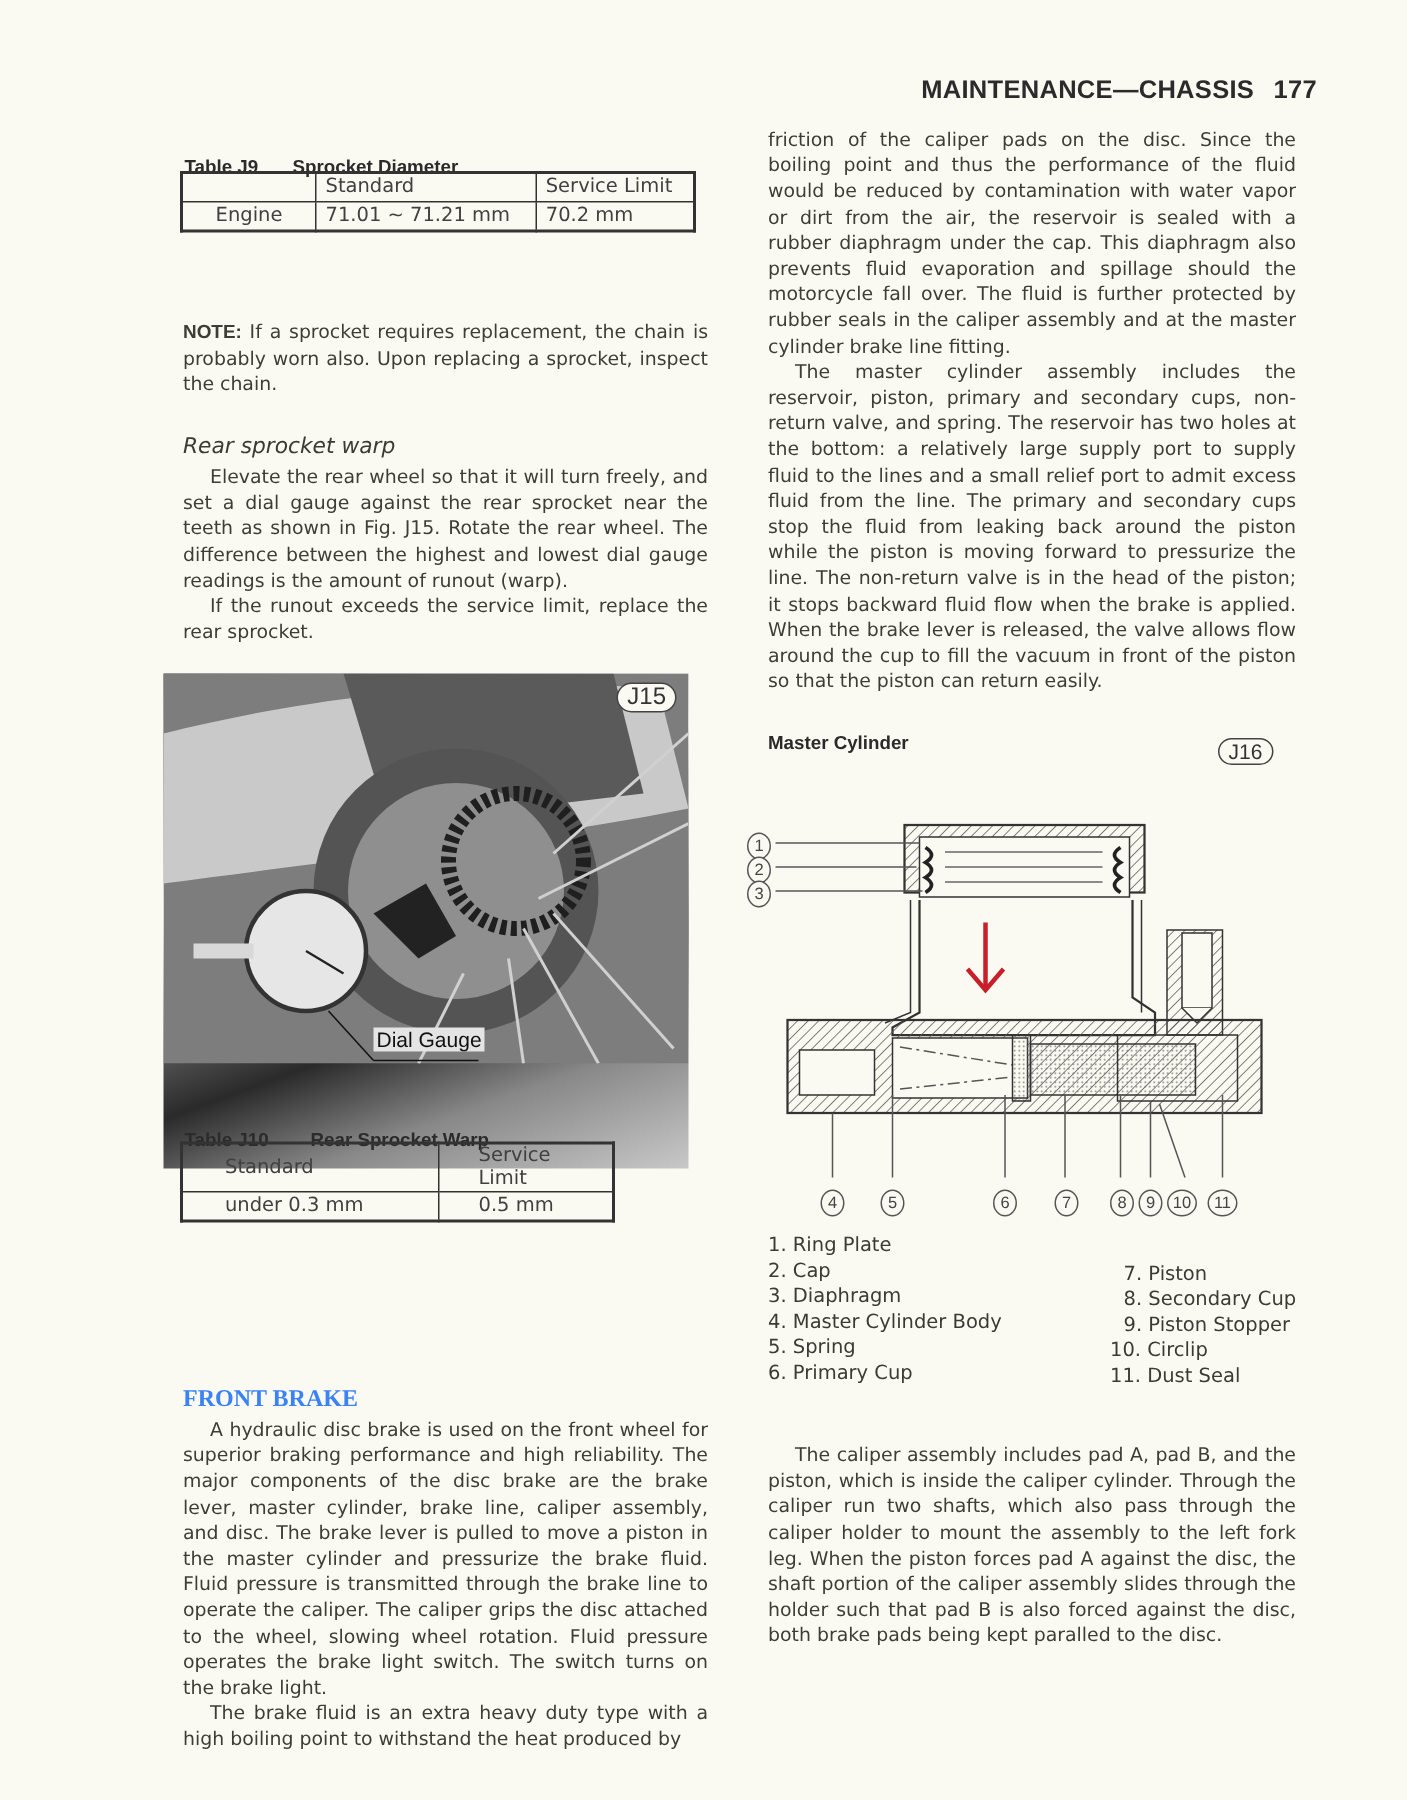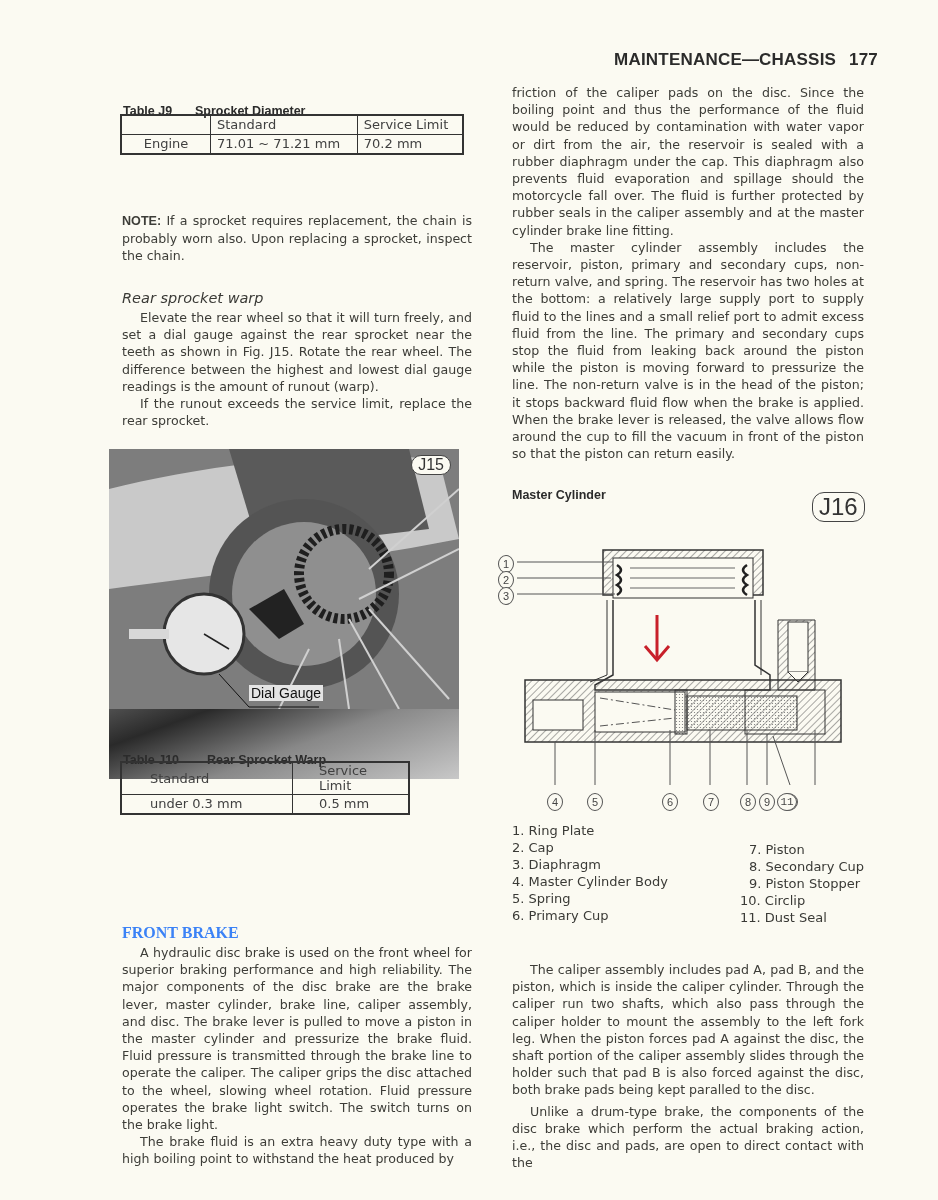--- a/index.html
+++ b/index.html
@@ -126,21 +126,21 @@
   <p class="indent">A hydraulic disc brake is used on the front wheel for superior braking performance and high reliability. The major components of the disc brake are the brake lever, master cylinder, brake line, caliper assembly, and disc. The brake lever is pulled to move a piston in the master cylinder and pressurize the brake fluid. Fluid pressure is transmitted through the brake line to operate the caliper. The caliper grips the disc attached to the wheel, slowing wheel rotation. Fluid pressure operates the brake light switch. The switch turns on the brake light.</p>
   <p class="indent">The brake fluid is an extra heavy duty type with a high boiling point to withstand the heat produced by</p>
 </div>
 
 <div class="abs body-text" style="left:512px; top:84px; width:352px;">
   <p>friction of the caliper pads on the disc. Since the boiling point and thus the performance of the fluid would be reduced by contamination with water vapor or dirt from the air, the reservoir is sealed with a rubber diaphragm under the cap. This diaphragm also prevents fluid evaporation and spillage should the motorcycle fall over. The fluid is further protected by rubber seals in the caliper assembly and at the master cylinder brake line fitting.</p>
   <p class="indent">The master cylinder assembly includes the reservoir, piston, primary and secondary cups, non-return valve, and spring. The reservoir has two holes at the bottom: a relatively large supply port to supply fluid to the lines and a small relief port to admit excess fluid from the line. The primary and secondary cups stop the fluid from leaking back around the piston while the piston is moving forward to pressurize the line. The non-return valve is in the head of the piston; it stops backward fluid flow when the brake is applied. When the brake lever is released, the valve allows flow around the cup to fill the vacuum in front of the piston so that the piston can return easily.</p>
 </div>
 
 <div class="abs tcaption" style="left:512px; top:488px;">Master Cylinder</div>
-<div class="abs fig-label" style="left:812px; top:492px; font-size:24px;">J16</div>
+<div class="abs fig-label" style="left:812px; top:492px; font-size:14px;">J16</div>
 
 <svg class="abs" style="left:495px; top:540px;" width="380" height="255" viewBox="0 0 380 255">
   <defs>
     <pattern id="hatch" width="5" height="5" patternUnits="userSpaceOnUse" patternTransform="rotate(45)">
       <line x1="0" y1="0" x2="0" y2="5" stroke="#555" stroke-width="1"></line>
     </pattern>
     <pattern id="dots" width="3" height="3" patternUnits="userSpaceOnUse">
       <circle cx="1.5" cy="1.5" r="0.6" fill="#777"></circle>
     </pattern>
   </defs>
@@ -194,34 +194,33 @@
 <span class="abs callout" style="left:498px; top:571px;">2</span>
 <span class="abs callout" style="left:498px; top:587px;">3</span>
 
 <span class="callout bottom-callout" style="left:547px;">4</span>
 <span class="callout bottom-callout" style="left:587px;">5</span>
 <span class="callout bottom-callout" style="left:662px;">6</span>
 <span class="callout bottom-callout" style="left:703px;">7</span>
 <span class="callout bottom-callout" style="left:740px;">8</span>
 <span class="callout bottom-callout" style="left:759px;">9</span>
 <span class="callout bottom-callout" style="left:778px; width:18px;">10</span>
-<span class="callout bottom-callout" style="left:777px; width:18px;font-family:Liberation Mono, monospace;">11</span>
+<span class="callout bottom-callout" style="left:805px; width:18px;">11</span>
 
 <div class="abs parts-list" style="left:512px; top:822px;">
   <div>1. Ring Plate</div>
   <div>2. Cap</div>
   <div>3. Diaphragm</div>
   <div>4. Master Cylinder Body</div>
   <div>5. Spring</div>
   <div>6. Primary Cup</div>
 </div>
 <div class="abs parts-list" style="left:740px; top:825px;">
   <div style="padding-left:9px;margin-top:16px;">7. Piston</div>
   <div style="padding-left:9px;">8. Secondary Cup</div>
   <div style="padding-left:9px;">9. Piston Stopper</div>
   <div>10. Circlip</div>
   <div>11. Dust Seal</div>
 </div>
 
 <div class="abs body-text" style="left:512px; top:961px; width:352px;">
   <p class="indent">The caliper assembly includes pad A, pad B, and the piston, which is inside the caliper cylinder. Through the caliper run two shafts, which also pass through the caliper holder to mount the assembly to the left fork leg. When the piston forces pad A against the disc, the shaft portion of the caliper assembly slides through the holder such that pad B is also forced against the disc, both brake pads being kept paralled to the disc.</p>
-  <p class="indent" style="margin-top:4px;">Unlike a drum-type brake, the components of the disc brake which perform the actual braking action, i.e., the disc and pads, are open to direct contact with the</p>
 </div>
 
 </body></html>

